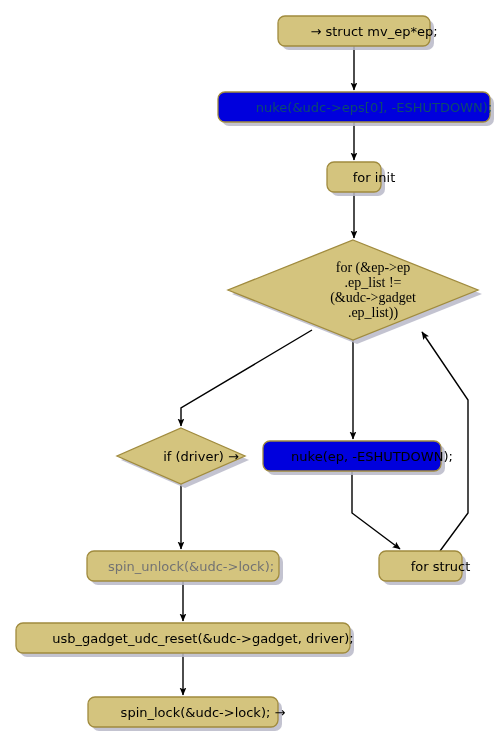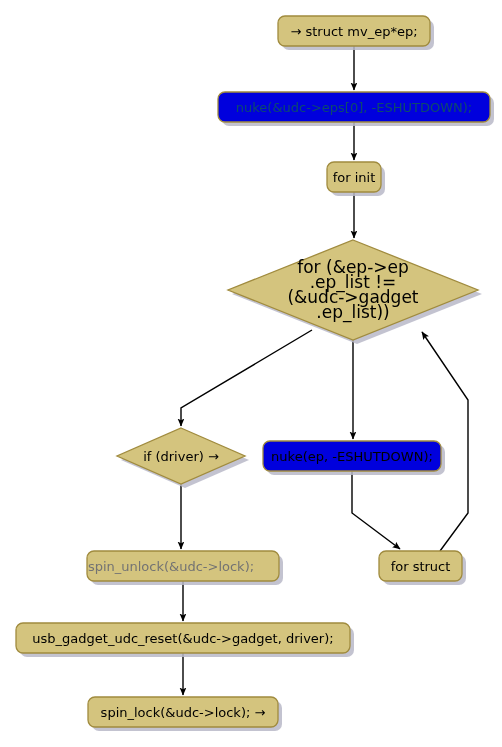--- a/index.html
+++ b/index.html
@@ -33,22 +33,23 @@
     display: flex;
     align-items: center;
     justify-content: center;
     text-align: center;
     color: #000000;
     font-family: "DejaVu Sans", sans-serif;
     font-size: 13px;
     line-height: 15px;
     white-space: pre;
     pointer-events: none;
+    padding-left: 20px;
   }
-  .node-label.small { font-size: 17px; }
+  .node-label.small { font-size: 14px; font-family: Liberation Serif, serif; }
 </style>
 </head>
 <body>
 
 <div id="diagram-root">
 
   <svg class="flow-layer" viewBox="0 0 502 747" xmlns="http://www.w3.org/2000/svg">
     <defs>
       <marker id="arrowhead" markerWidth="9" markerHeight="9" refX="7.4" refY="3.4" orient="auto" markerUnits="userSpaceOnUse">
         <path d="M0,0 L8,3.4 L0,6.8 L1.6,3.4 Z" fill="#000000"></path>

